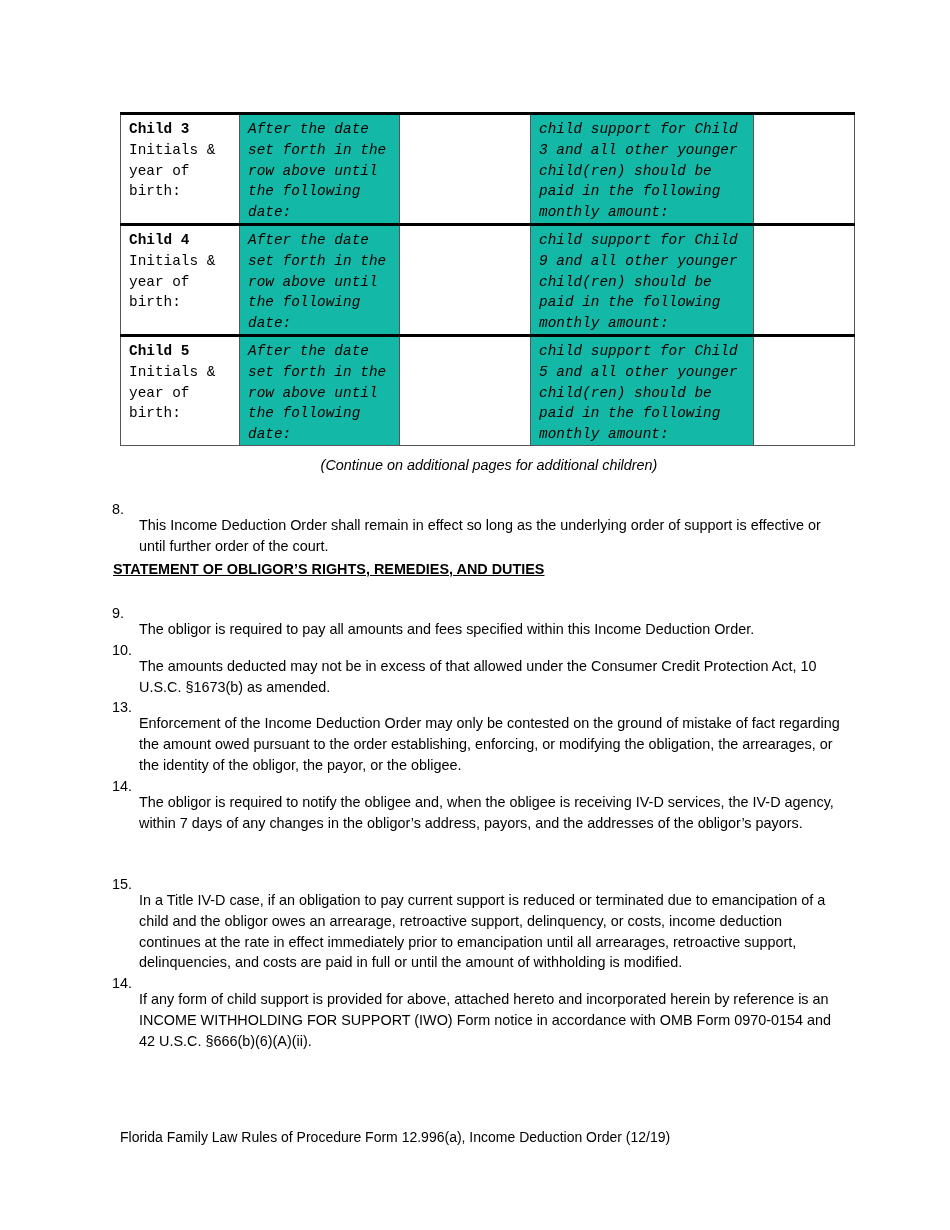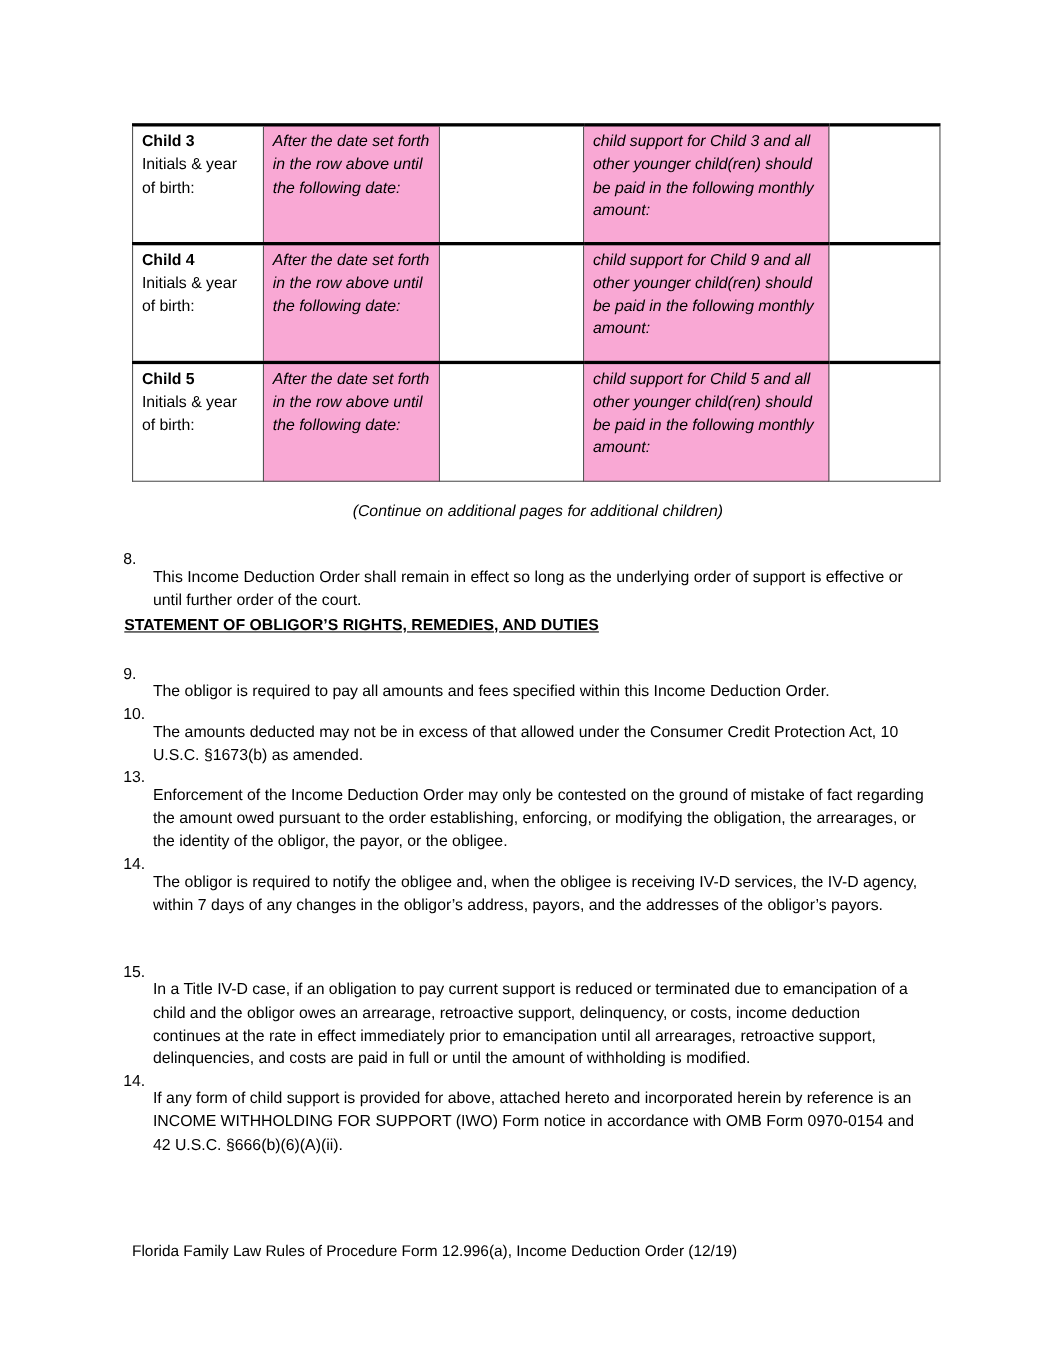--- a/index.html
+++ b/index.html
@@ -10,25 +10,25 @@
     }
     .page { position: absolute; left: 0; top: 0; width: 950px; height: 1230px; }
 
     
     .support-table {
       position: absolute; left: 120px; top: 112px; width: 734px;
       border-collapse: collapse; table-layout: fixed;
     }
     .support-table td {
       border: 1px solid #555; vertical-align: top; padding: 4px 8px 0 8px;
-      line-height: 20.8px; font-size: 14.4px;
+      line-height: 20.8px; font-size: 14.4px; font-family: Liberation Mono, monospace;
     }
     .support-table tr { height: 108px; }
     .support-table tr.thick-top td { border-top: 3px solid #000; }
-    .support-table td.gray { background: #f9a8d4; }
+    .support-table td.gray { background: #14b8a6; }
     .support-table td.italic { font-style: italic; }
     .child-label { font-weight: bold; display: block; }
     .child-sub { display: block; }
 
     .continue-note {
       position: absolute; left: 0; width: 978px; top: 457px;
       text-align: center; font-style: italic; font-size: 14.4px;
     }
 
     .numbered {

